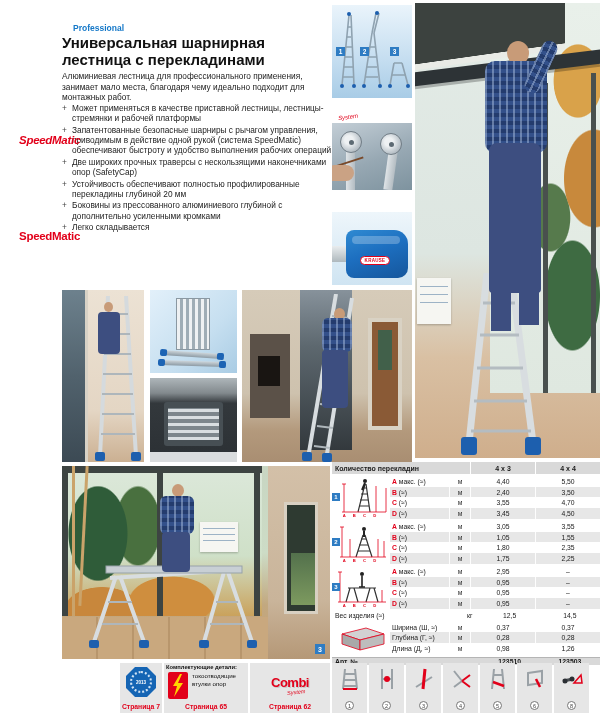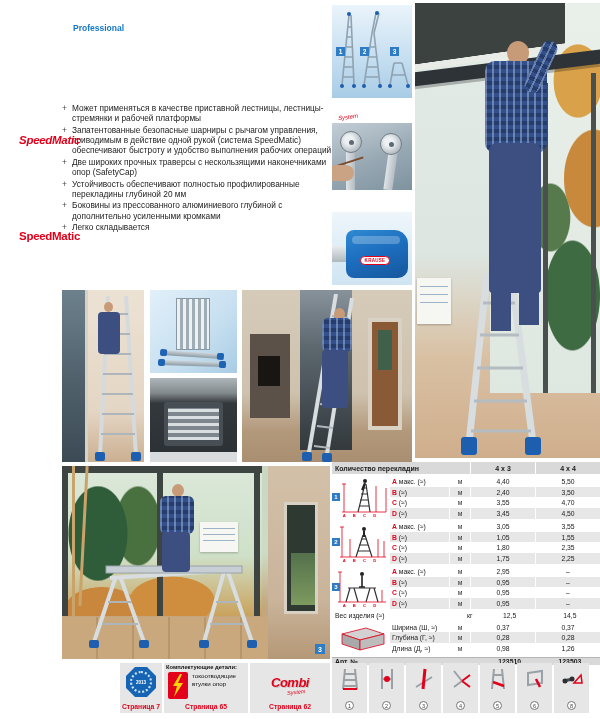--- a/index.html
+++ b/index.html
@@ -165,34 +165,36 @@
   .octagon { position:absolute; left:50%; top:4px; transform:translateX(-50%); width:30px; height:30px;
     background:#1565b4; clip-path:polygon(30% 0,70% 0,100% 30%,100% 70%,70% 100%,30% 100%,0 70%,0 30%); }
   .octagon .seal { position:absolute; left:4px; top:4px; width:22px; height:22px; border-radius:50%;
     border:2px dotted #cfe2f4; color:#fff; font-size:4.5px; font-weight:bold;
     display:flex; align-items:center; justify-content:center; }
   .f-acc-title { position:absolute; left:2px; top:1px; font-size:5.8px; font-weight:bold; color:#111; }
   .bolt-box { position:absolute; left:4px; top:9px; width:20px; height:27px; background:#e2001a;
     border-radius:2px; }
   .acc-text { position:absolute; left:28px; top:9px; width:50px; font-size:6.2px; line-height:1.25; color:#111; }
   .combi { position:absolute; left:0; right:0; top:12px; text-align:center; font-size:13px; font-weight:800;
-    color:#e2001a; letter-spacing:-0.5px; text-shadow:1px 1px 0 #c9c9c9;font-style:italic; }
+    color:#e2001a; letter-spacing:-0.5px; text-shadow:1px 1px 0 #c9c9c9; }
   .combi-sys { position:absolute; left:46%; top:26px; font-size:5.5px; font-style:italic; color:#e2001a;
     transform:rotate(-6deg); }
   .f-icon-cell { display:flex; flex-direction:column; align-items:center; justify-content:space-between;
     padding:4px 0 3px; }
   .circ-num { width:9px; height:9px; border:1px solid #777; border-radius:50%; color:#444;
     font-size:5.5px; display:flex; align-items:center; justify-content:center; background:#fff; }
 </style>
 </head>
 <body>
 
 <div class="page">
 
   <div class="logo-sub">Professional</div>
+  <h1 class="title">Универсальная шарнирная лестница с перекладинами</h1>
+  <p class="intro">Алюминиевая лестница для профессионального применения, занимает мало места, благодаря чему идеально подходит для монтажных работ.</p>
 
   <div class="bullets">
     <div class="bullet">
         <span class="plus">+</span>
         <span>Может применяться в качестве приставной лестницы, лестницы-стремянки и рабочей платформы</span>
       </div>
     <div class="bullet">
         <span class="plus">+</span>
         <span>Запатентованные безопасные шарниры с рычагом управления, приводимым в действие одной рукой (система SpeedMatic) обеспечивают быстроту и удобство выполнения рабочих операций</span>
       </div>

